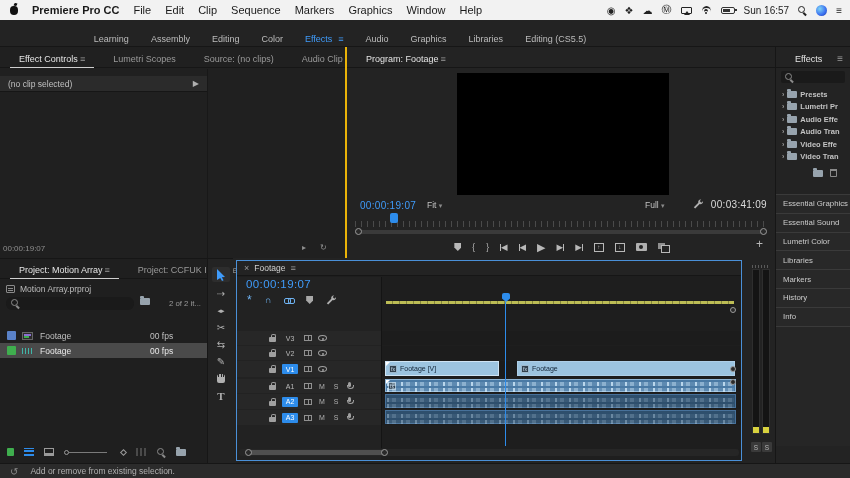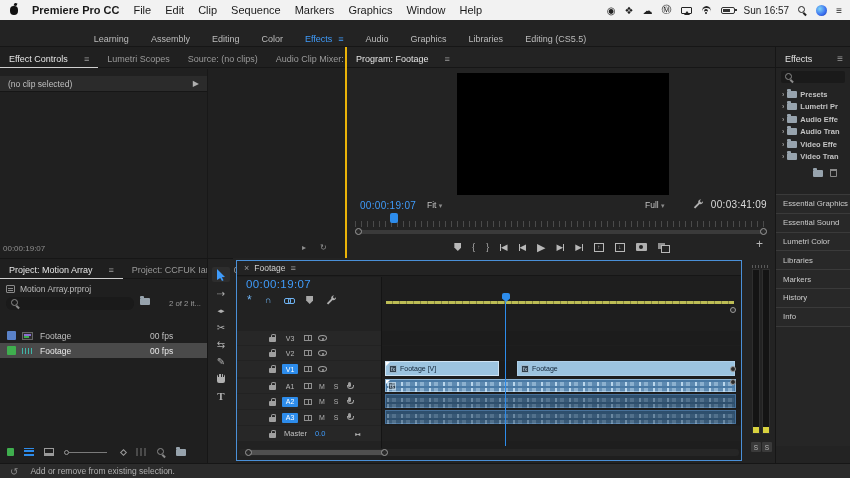--- a/index.html
+++ b/index.html
@@ -44,21 +44,21 @@
   .wsbar{position:absolute;left:0;top:32px;width:850px;height:15px;background:#232323;
     display:flex;align-items:center;justify-content:center;gap:22px;font-size:9px;color:#bcbcbc;
     border-bottom:1px solid #161616;padding-right:170px;}
   .ws-tab.active{color:#3f9bfa;}
   .ws-menu{color:#3f9bfa;font-size:9px;margin-left:-16px;}
   .ws-ovf{position:absolute;left:664px;top:1px;font-size:10px;color:#9a9a9a;}
 
   
   .tabbar{position:absolute;left:0;top:3px;right:0;height:18px;display:flex;align-items:center;
     gap:0;font-size:9px;color:#9a9a9a;border-bottom:1px solid #161616;}
-  .tab{padding:0 9px;height:18px;display:flex;align-items:center;gap:16px;white-space:nowrap;}
+  .tab{padding:0 9px;height:18px;display:flex;align-items:center;gap:2px;white-space:nowrap;margin-left:10px;}
   .tab.active{color:#e4e4e4;box-shadow:inset 0 -1px 0 #cfcfcf;}
   .ham{font-size:9px;color:#9a9a9a;}
   .ovf{margin-left:auto;padding-right:7px;color:#9a9a9a;font-size:10px;}
 
   
   #effect-controls{position:absolute;left:0;top:47px;width:345px;height:211px;background:#202020;}
   .ec-empty{position:absolute;left:0;top:29px;width:207px;height:16px;background:#2b2b2b;
     border-bottom:1px solid #161616;display:flex;align-items:center;font-size:8.5px;color:#c0c0c0;padding:0 8px;}
   .ec-empty .arr{margin-left:auto;color:#b0b0b0;font-size:8px;}
   .ec-divider{position:absolute;left:207px;top:22px;bottom:0;width:1px;background:#181818;}
@@ -588,29 +588,20 @@
         <span class="i-mic"></span>
       </div>
       <div class="lane">
         <div class="aclip faint" style="left:3px;width:351px">
           <span class="wb" style="top:3px"></span>
           <span class="wb" style="top:9px"></span>
         </div>
       </div>
     </div>
 
-    <div class="trow" style="top:165px;height:16px">
-      <div class="hdr" style="padding-left:32px;gap:8px">
-        <span class="i-lock"></span>
-        <span style="font-size:7.5px;color:#c0c0c0">Master</span>
-        <span class="mst-val">0.0</span>
-        <span class="kf-nav" style="margin-left:22px">▸◂</span>
-      </div>
-      <div class="lane" style="background:#202020"></div>
-    </div>
 
     <span class="vknob" style="right:5px;top:105px"></span>
     <span class="vknob" style="right:5px;top:118px"></span>
 
     <span class="ph-marker" style="left:265px;top:32px"></span>
     <span class="ph-line" style="left:268px;top:41px;height:144px"></span>
 
     <div class="tl-hscroll">
       <span class="tl-hbar"></span>
       <span class="knob" style="left:6px;top:0px"></span>

